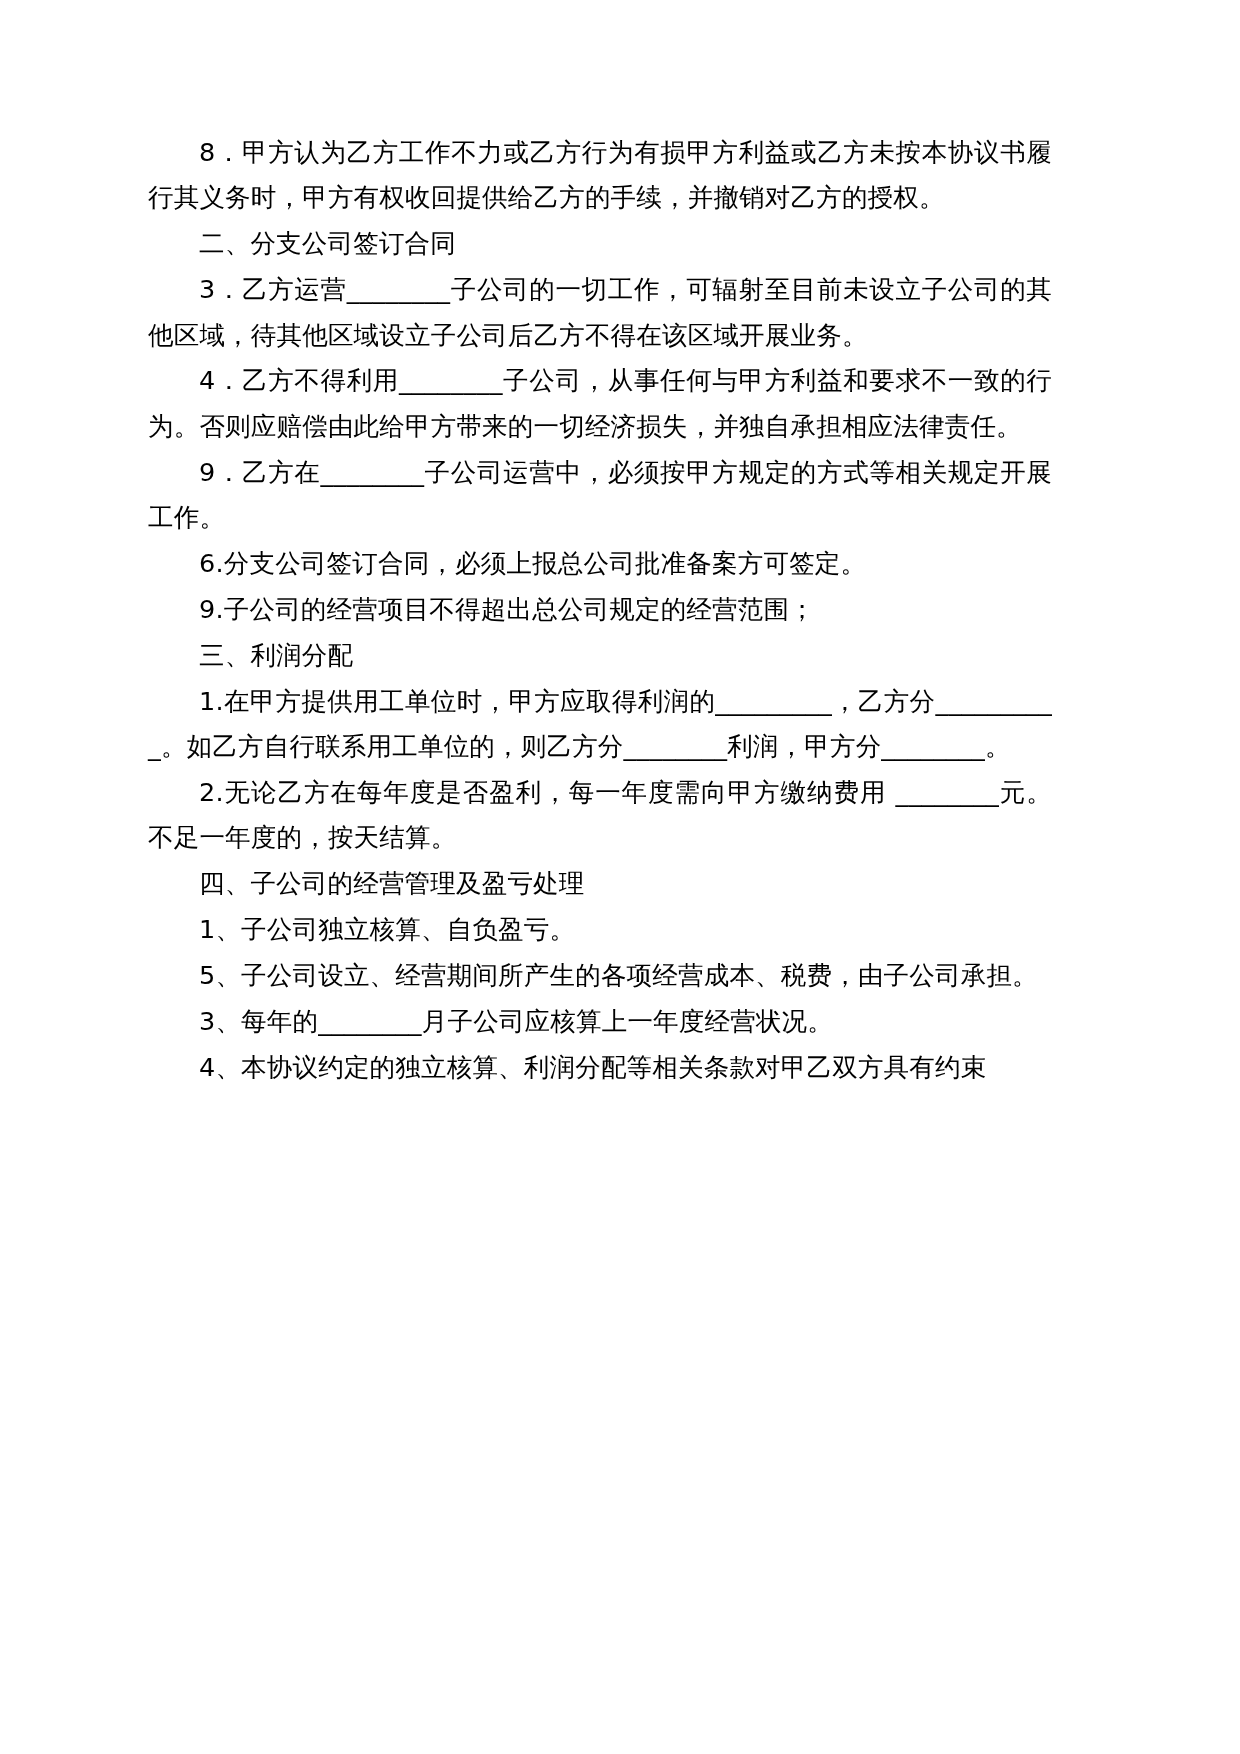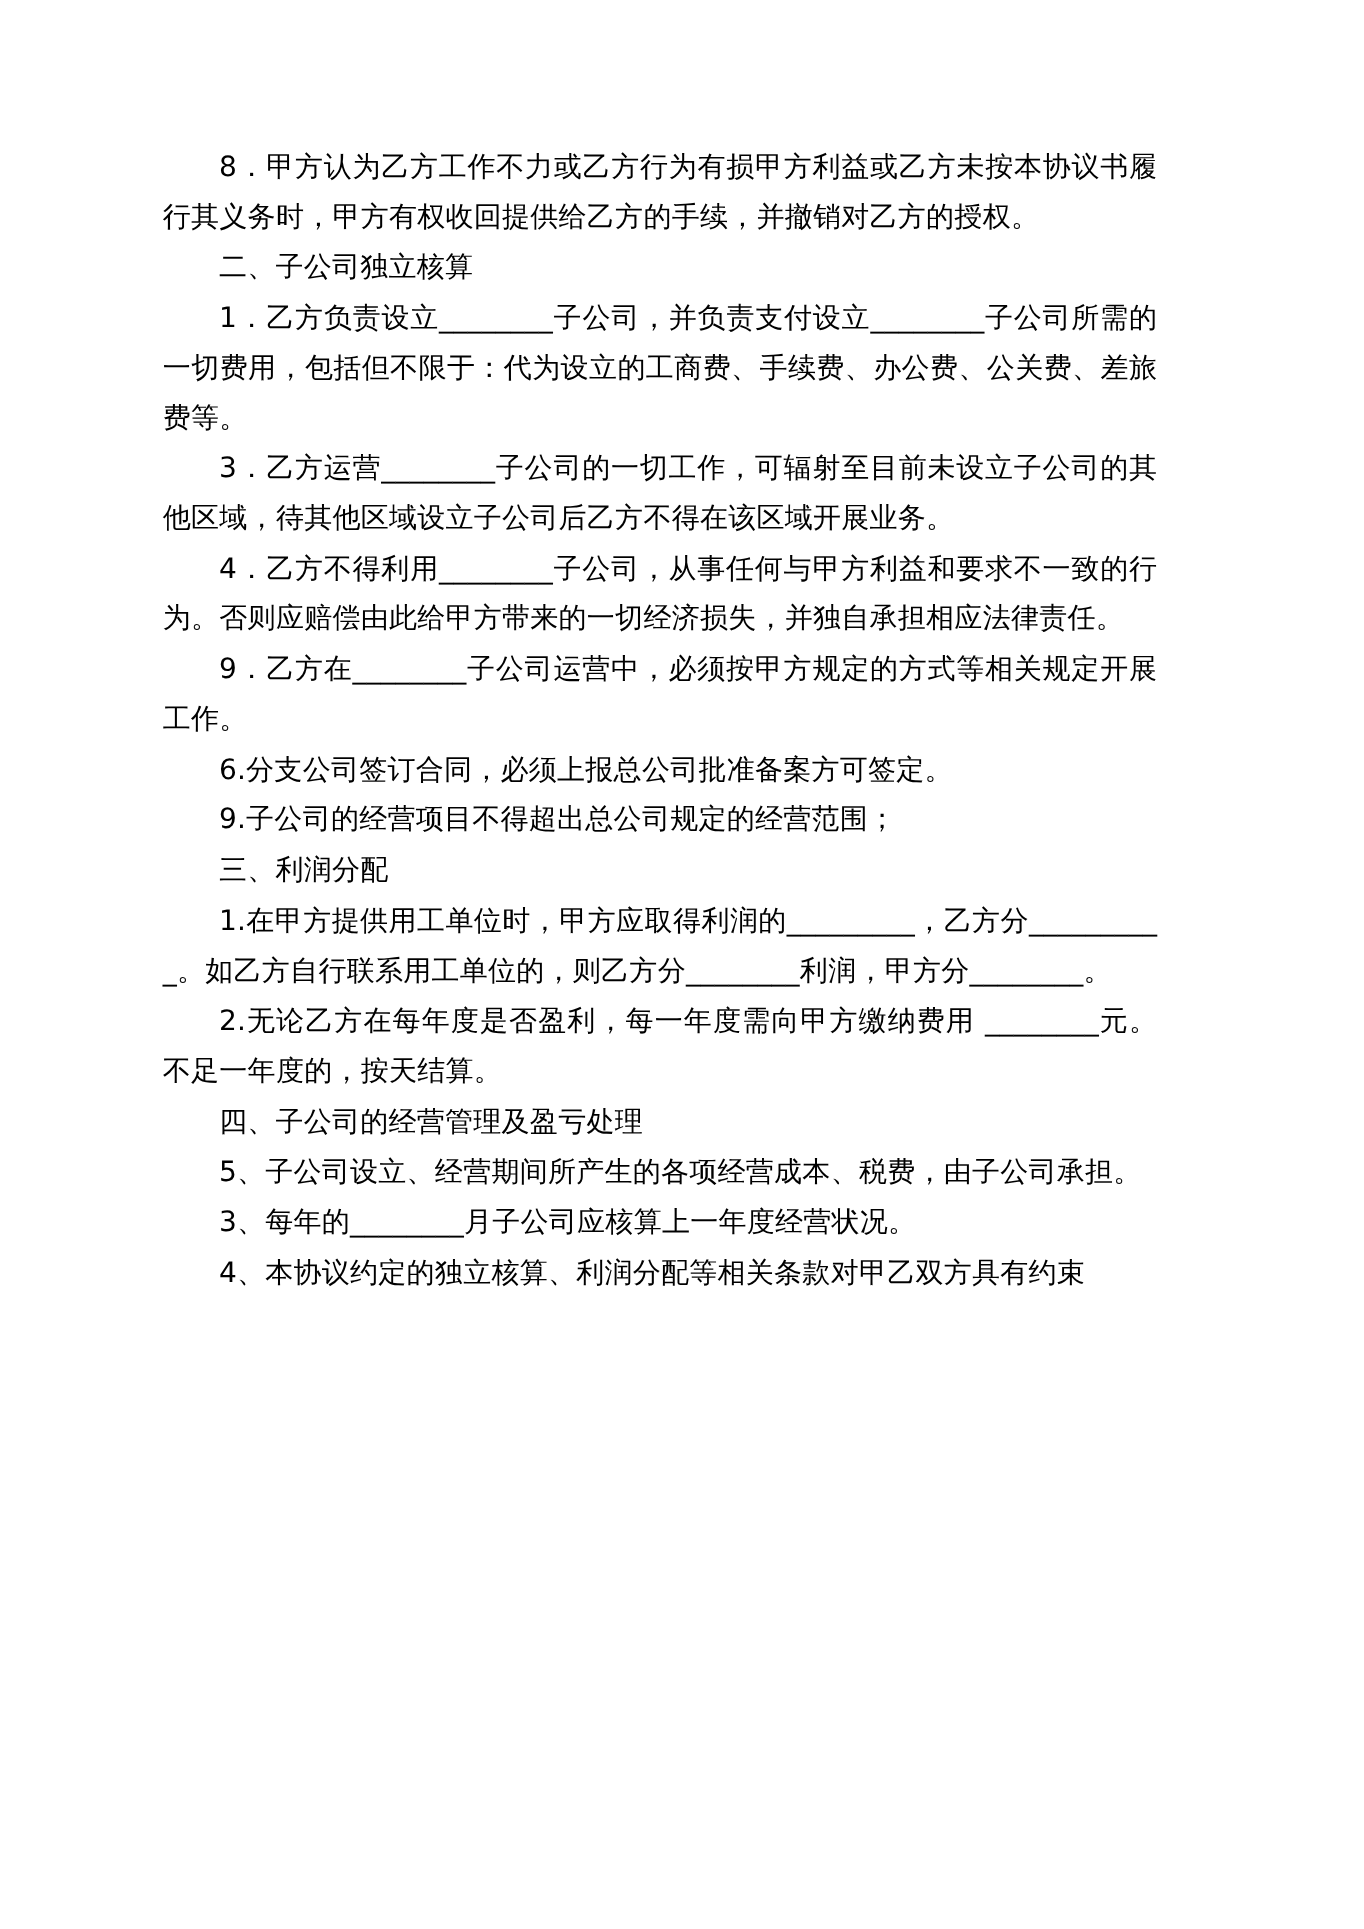--- a/index.html
+++ b/index.html
@@ -33,28 +33,28 @@
   .para.heading {
     text-indent: 2em;
   }
 </style>
 </head>
 <body>
 
 <div class="page">
   <div class="doc-body">
     <p class="para">8．甲方认为乙方工作不力或乙方行为有损甲方利益或乙方未按本协议书履行其义务时，甲方有权收回提供给乙方的手续，并撤销对乙方的授权。</p>
-    <p class="para heading">二、子公司独立核算</p>
-    <p class="para">1．乙方负责设立________子公司，并负责支付设立________子公司所需的一切费用，包括但不限于：代为设立的工商费、手续费、办公费、公关费、差旅费等。</p>
+    <p class="para heading">二、分支公司签订合同</p>
     <p class="para">3．乙方运营________子公司的一切工作，可辐射至目前未设立子公司的其他区域，待其他区域设立子公司后乙方不得在该区域开展业务。</p>
     <p class="para">4．乙方不得利用________子公司，从事任何与甲方利益和要求不一致的行为。否则应赔偿由此给甲方带来的一切经济损失，并独自承担相应法律责任。</p>
     <p class="para">9．乙方在________子公司运营中，必须按甲方规定的方式等相关规定开展工作。</p>
     <p class="para">6.分支公司签订合同，必须上报总公司批准备案方可签定。</p>
     <p class="para">9.子公司的经营项目不得超出总公司规定的经营范围；</p>
     <p class="para heading">三、利润分配</p>
     <p class="para">1.在甲方提供用工单位时，甲方应取得利润的_________，乙方分__________。如乙方自行联系用工单位的，则乙方分________利润，甲方分________。</p>
     <p class="para">2.无论乙方在每年度是否盈利，每一年度需向甲方缴纳费用 ________元。不足一年度的，按天结算。</p>
     <p class="para heading">四、子公司的经营管理及盈亏处理</p>
+    <p class="para">1、子公司独立核算、自负盈亏。</p>
     <p class="para">5、子公司设立、经营期间所产生的各项经营成本、税费，由子公司承担。</p>
     <p class="para">3、每年的________月子公司应核算上一年度经营状况。</p>
     <p class="para">4、本协议约定的独立核算、利润分配等相关条款对甲乙双方具有约束</p>
   </div>
 </div>
 
 </body></html>

